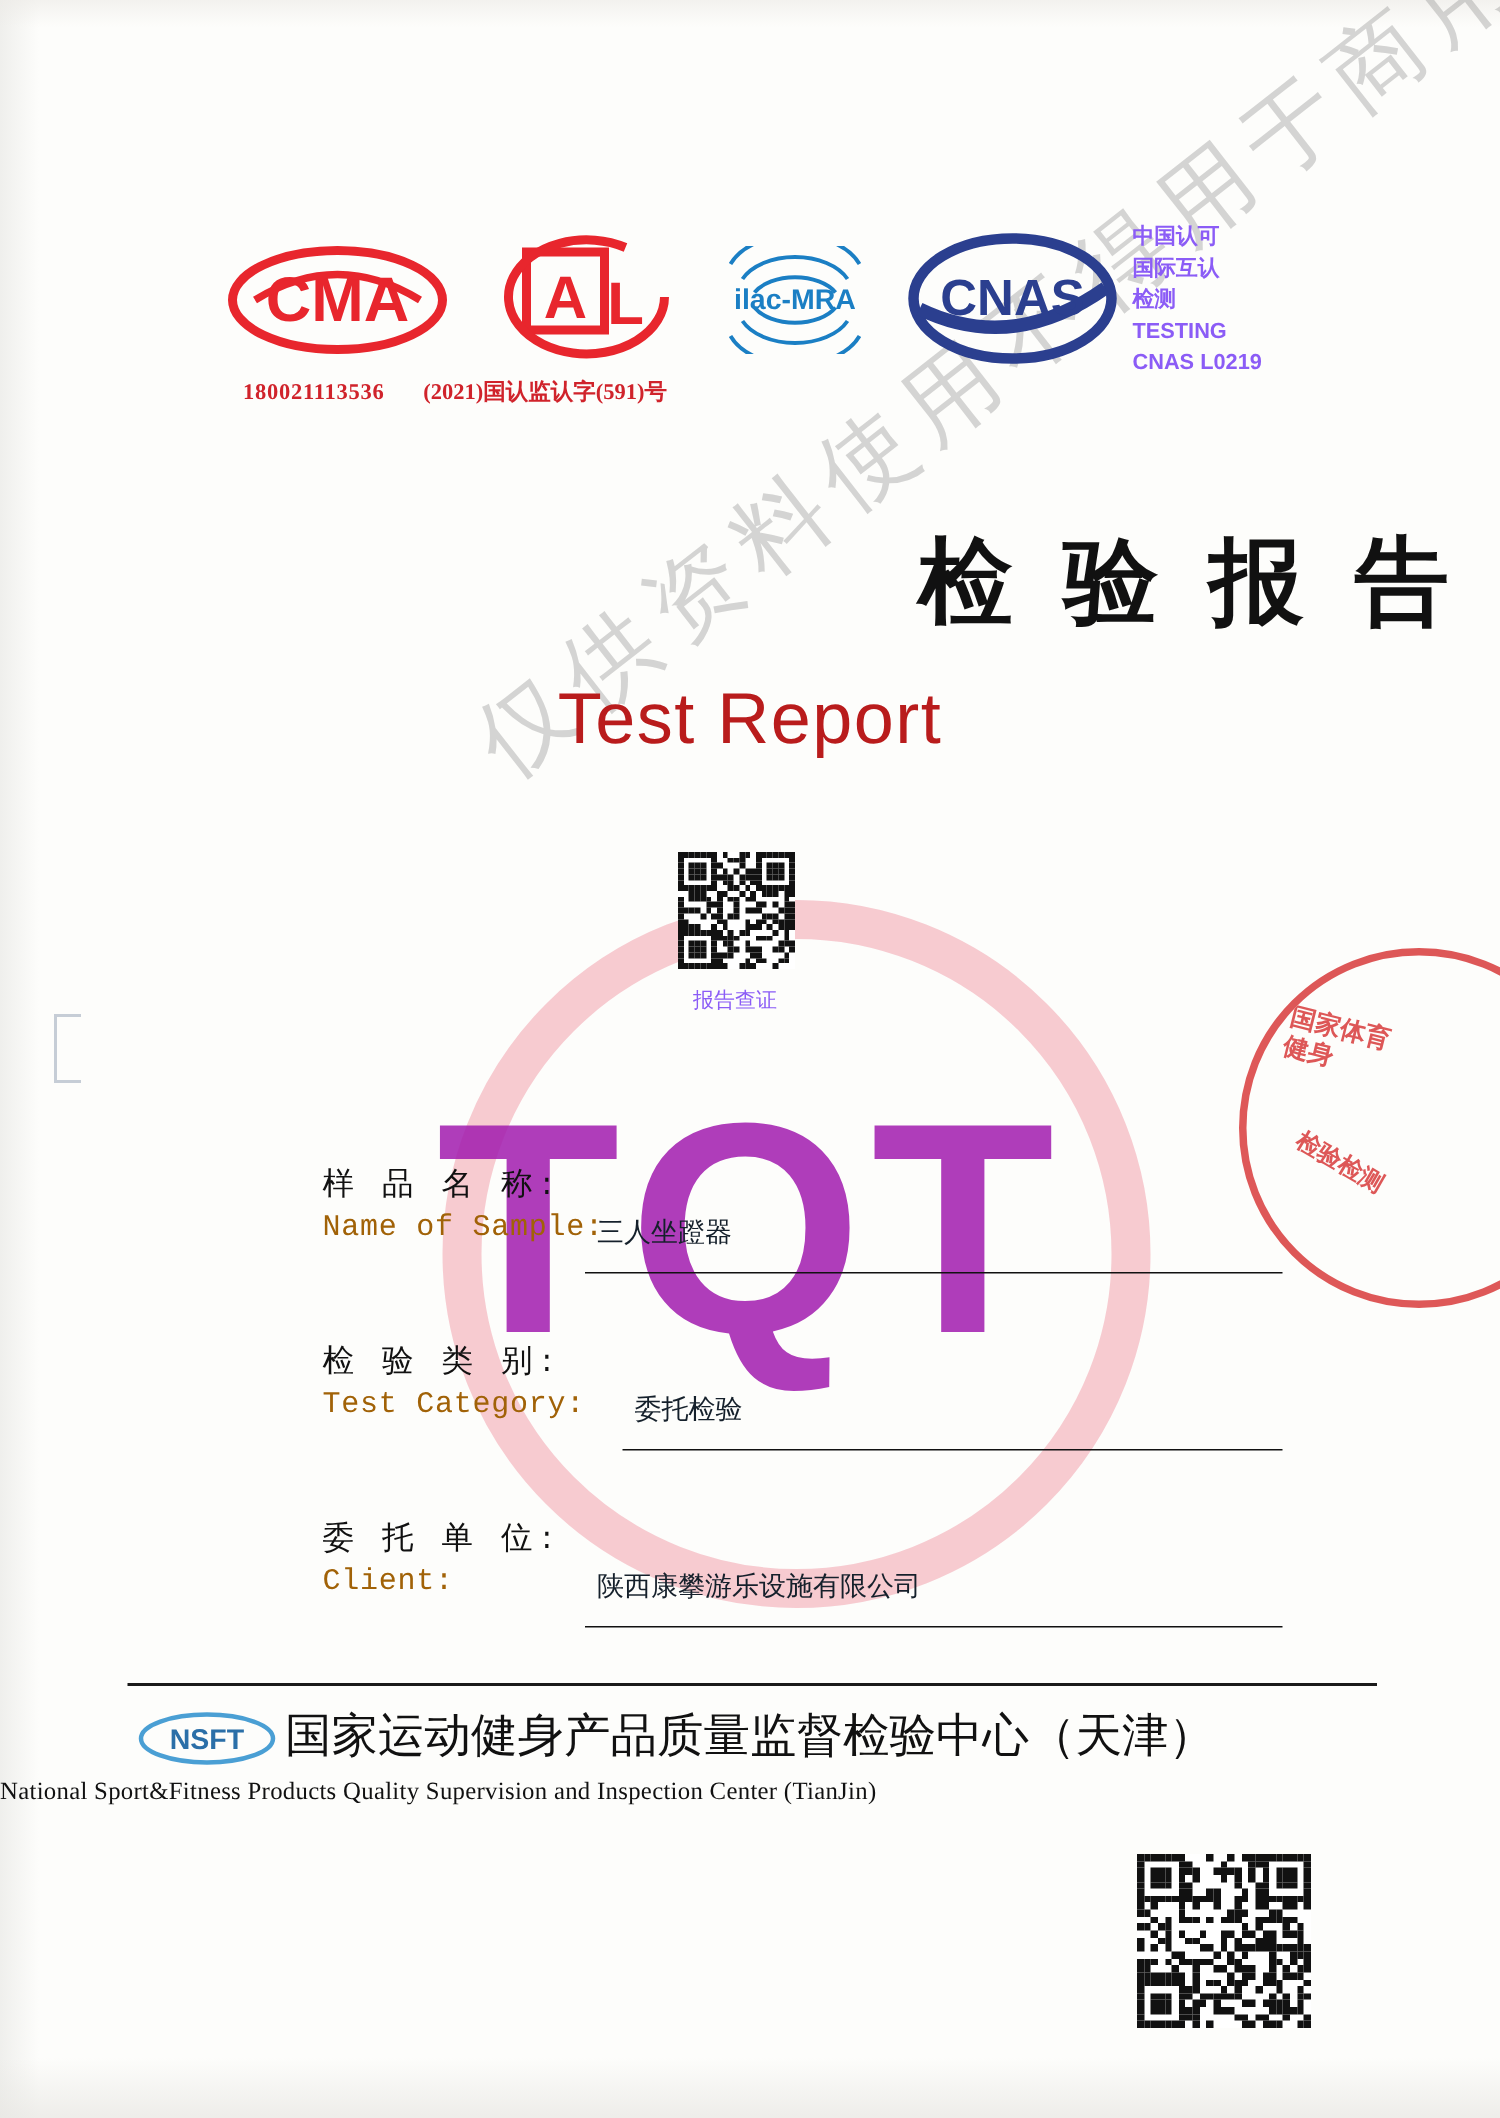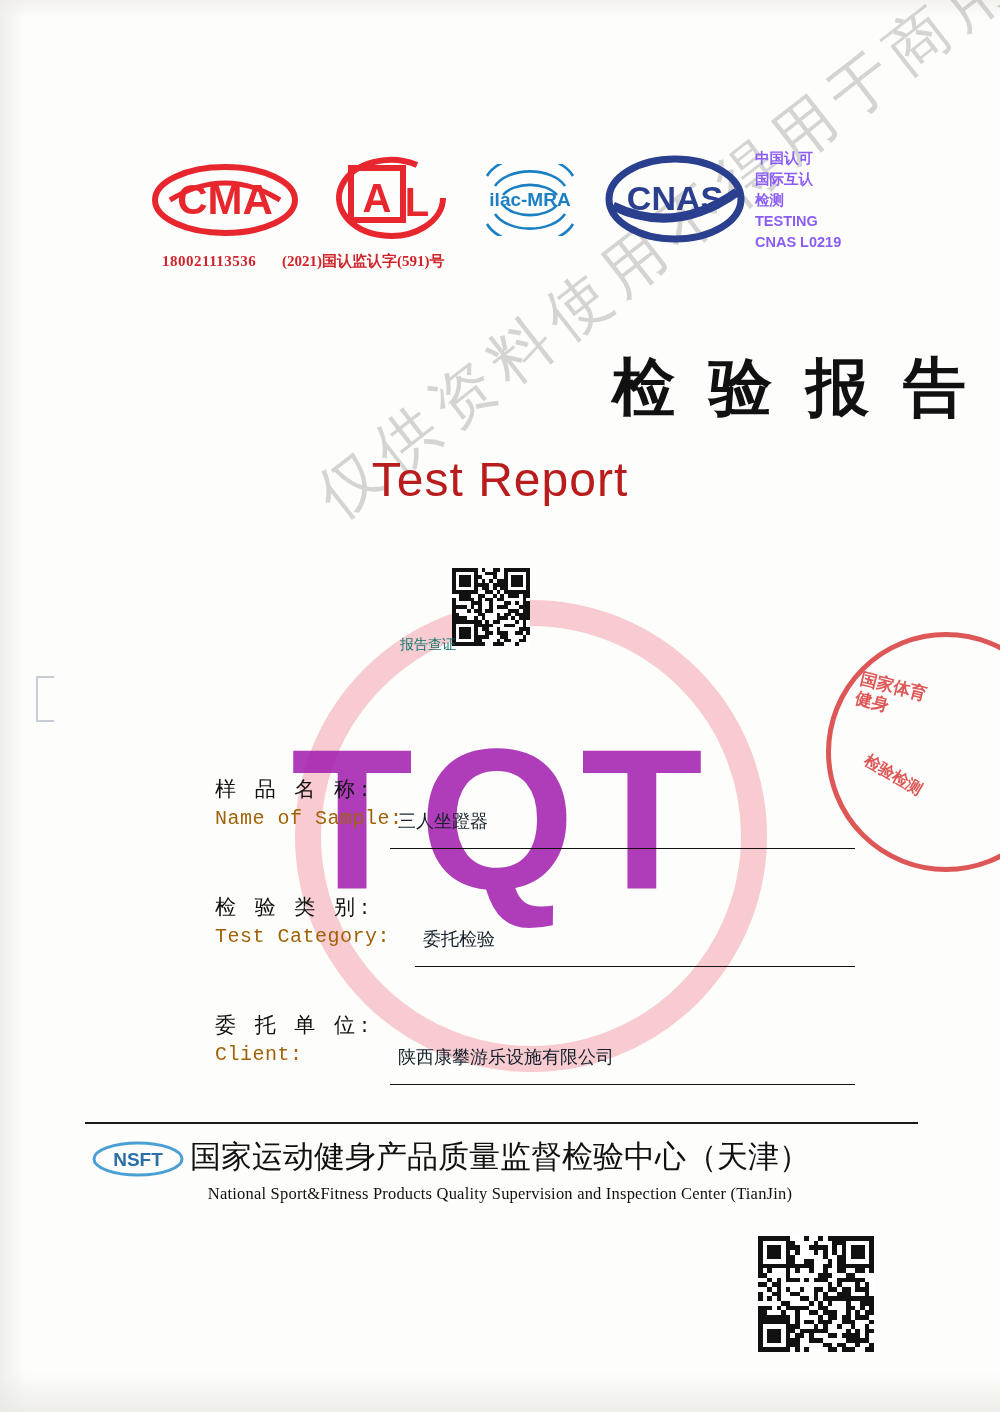--- a/index.html
+++ b/index.html
@@ -150,25 +150,26 @@
   }
 
   
   .qr-main {
     position: absolute;
     left: 452px; top: 568px;
     width: 78px; height: 78px;
   }
   .qr-label {
     position: absolute;
-    left: 400px; top: 636px;
+    left: 400px; top: 658px;
     width: 180px;
+    text-align: center;
     font-family: "DejaVu Sans", sans-serif;
     font-size: 14px;
-    color: #0f766e;
+    color: #8b5cf6;
   }
   .report-code {
     position: absolute;
     left: 330px; top: 692px;
     width: 320px;
     text-align: center;
     font-family: "Liberation Serif", serif;
     font-size: 23px;
     letter-spacing: 1px;
     color: #2b2b2b;
@@ -242,21 +243,20 @@
     font-family: "DejaVu Sans", sans-serif;
     font-weight: normal;
     font-size: 31px;
     letter-spacing: 0px;
     color: #111;
     white-space: nowrap;
   }
   .footer-en {
     position: absolute;
     left: 0; right: 0; top: 62px;
-    text-align: center;
     font-family: "Liberation Serif", serif;
     font-size: 16.5px;
     letter-spacing: .2px;
     color: #111;
   }
 
   
   .qr-bottom {
     position: absolute;
     left: 758px; top: 1236px;

